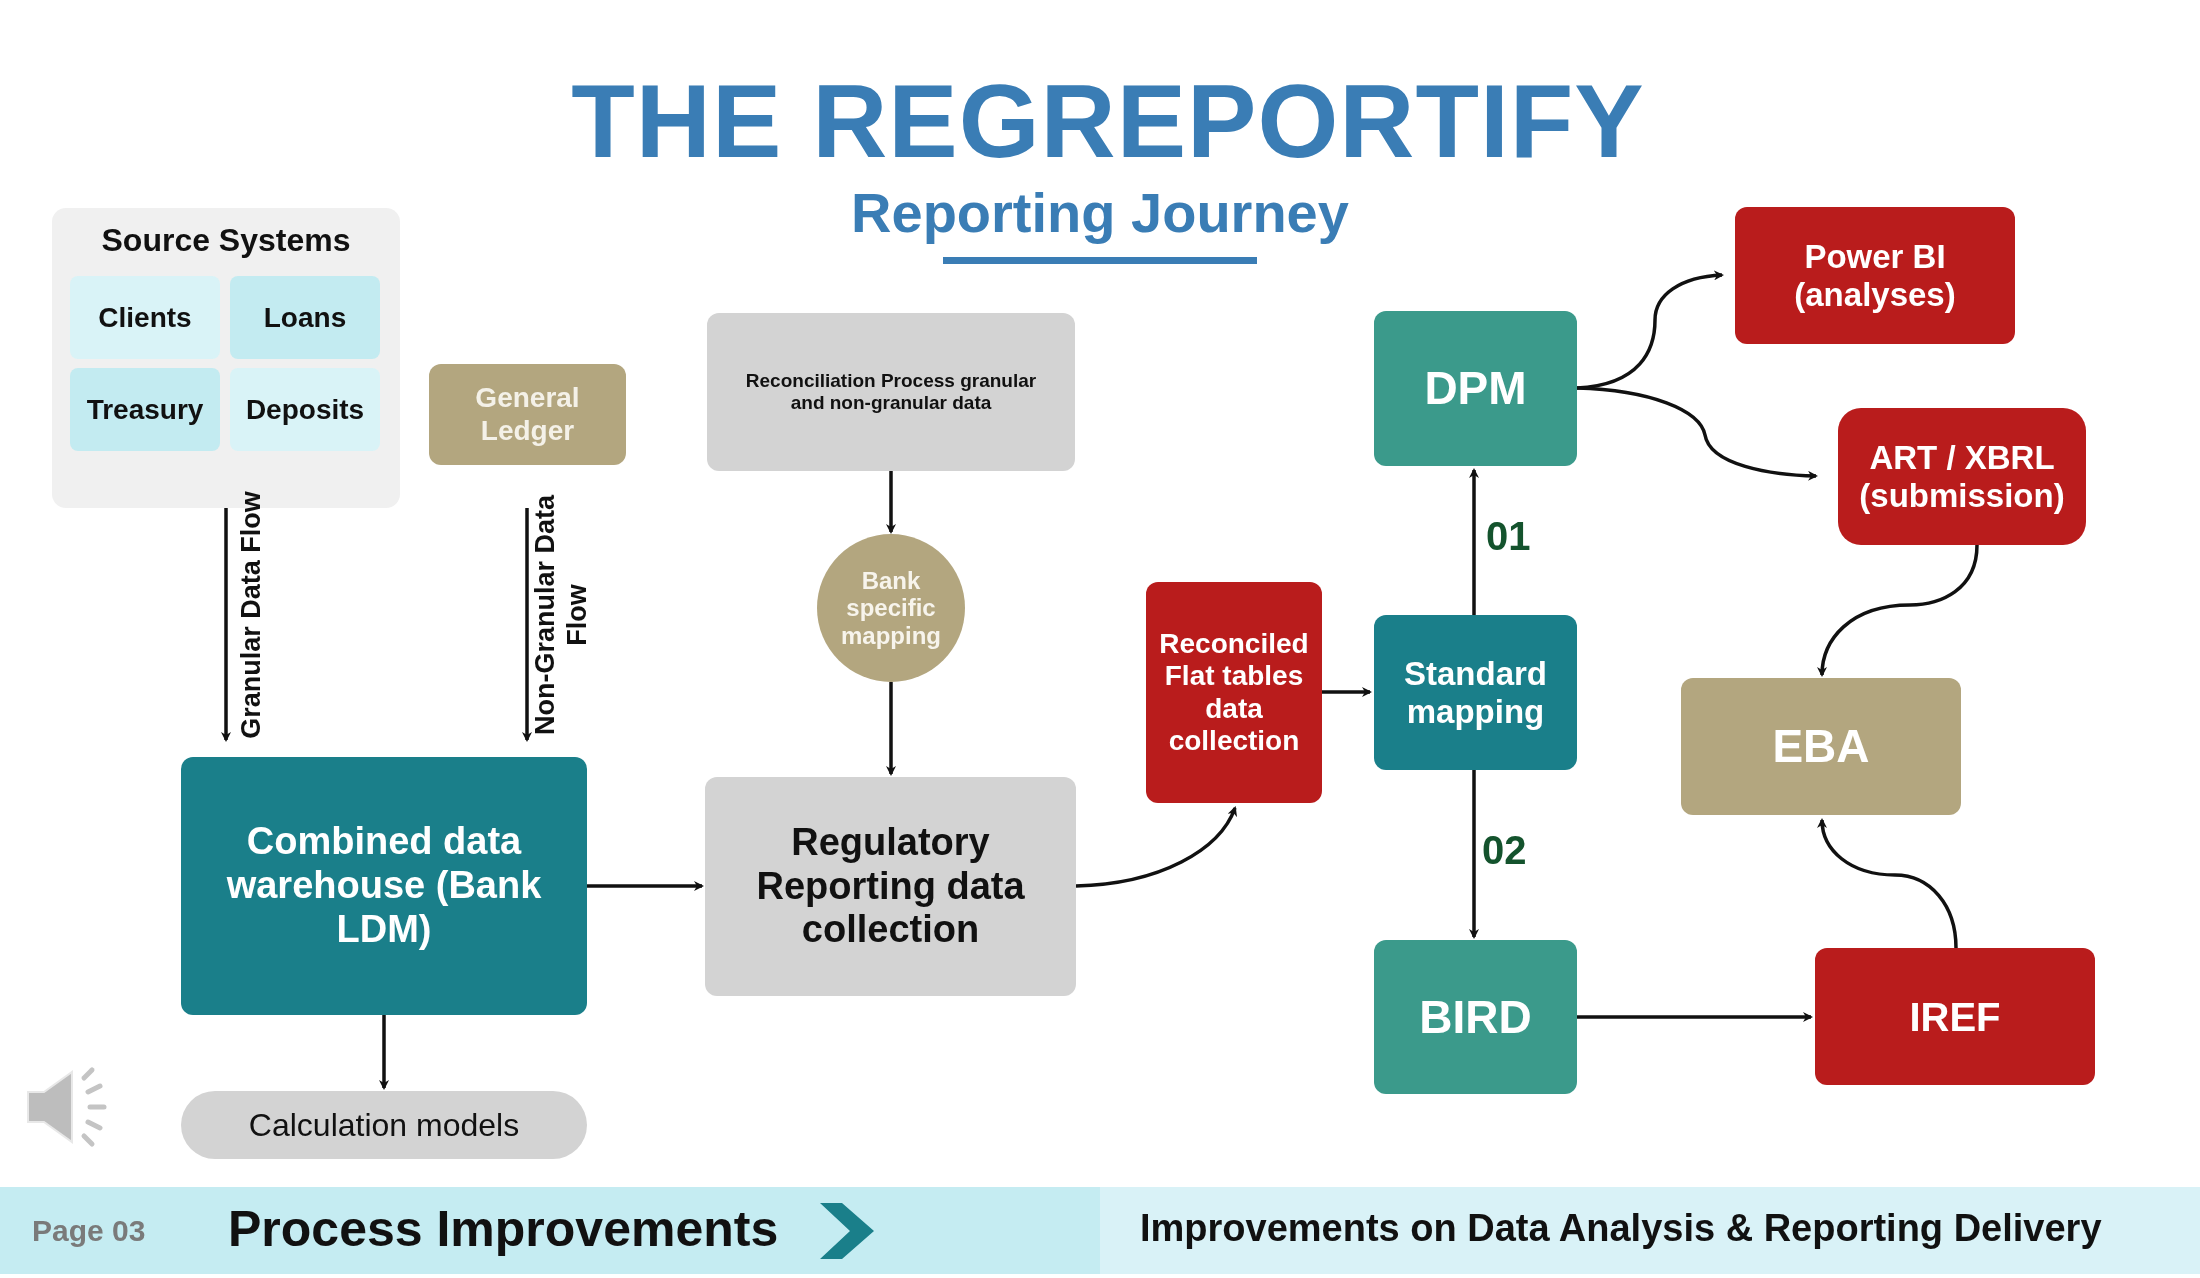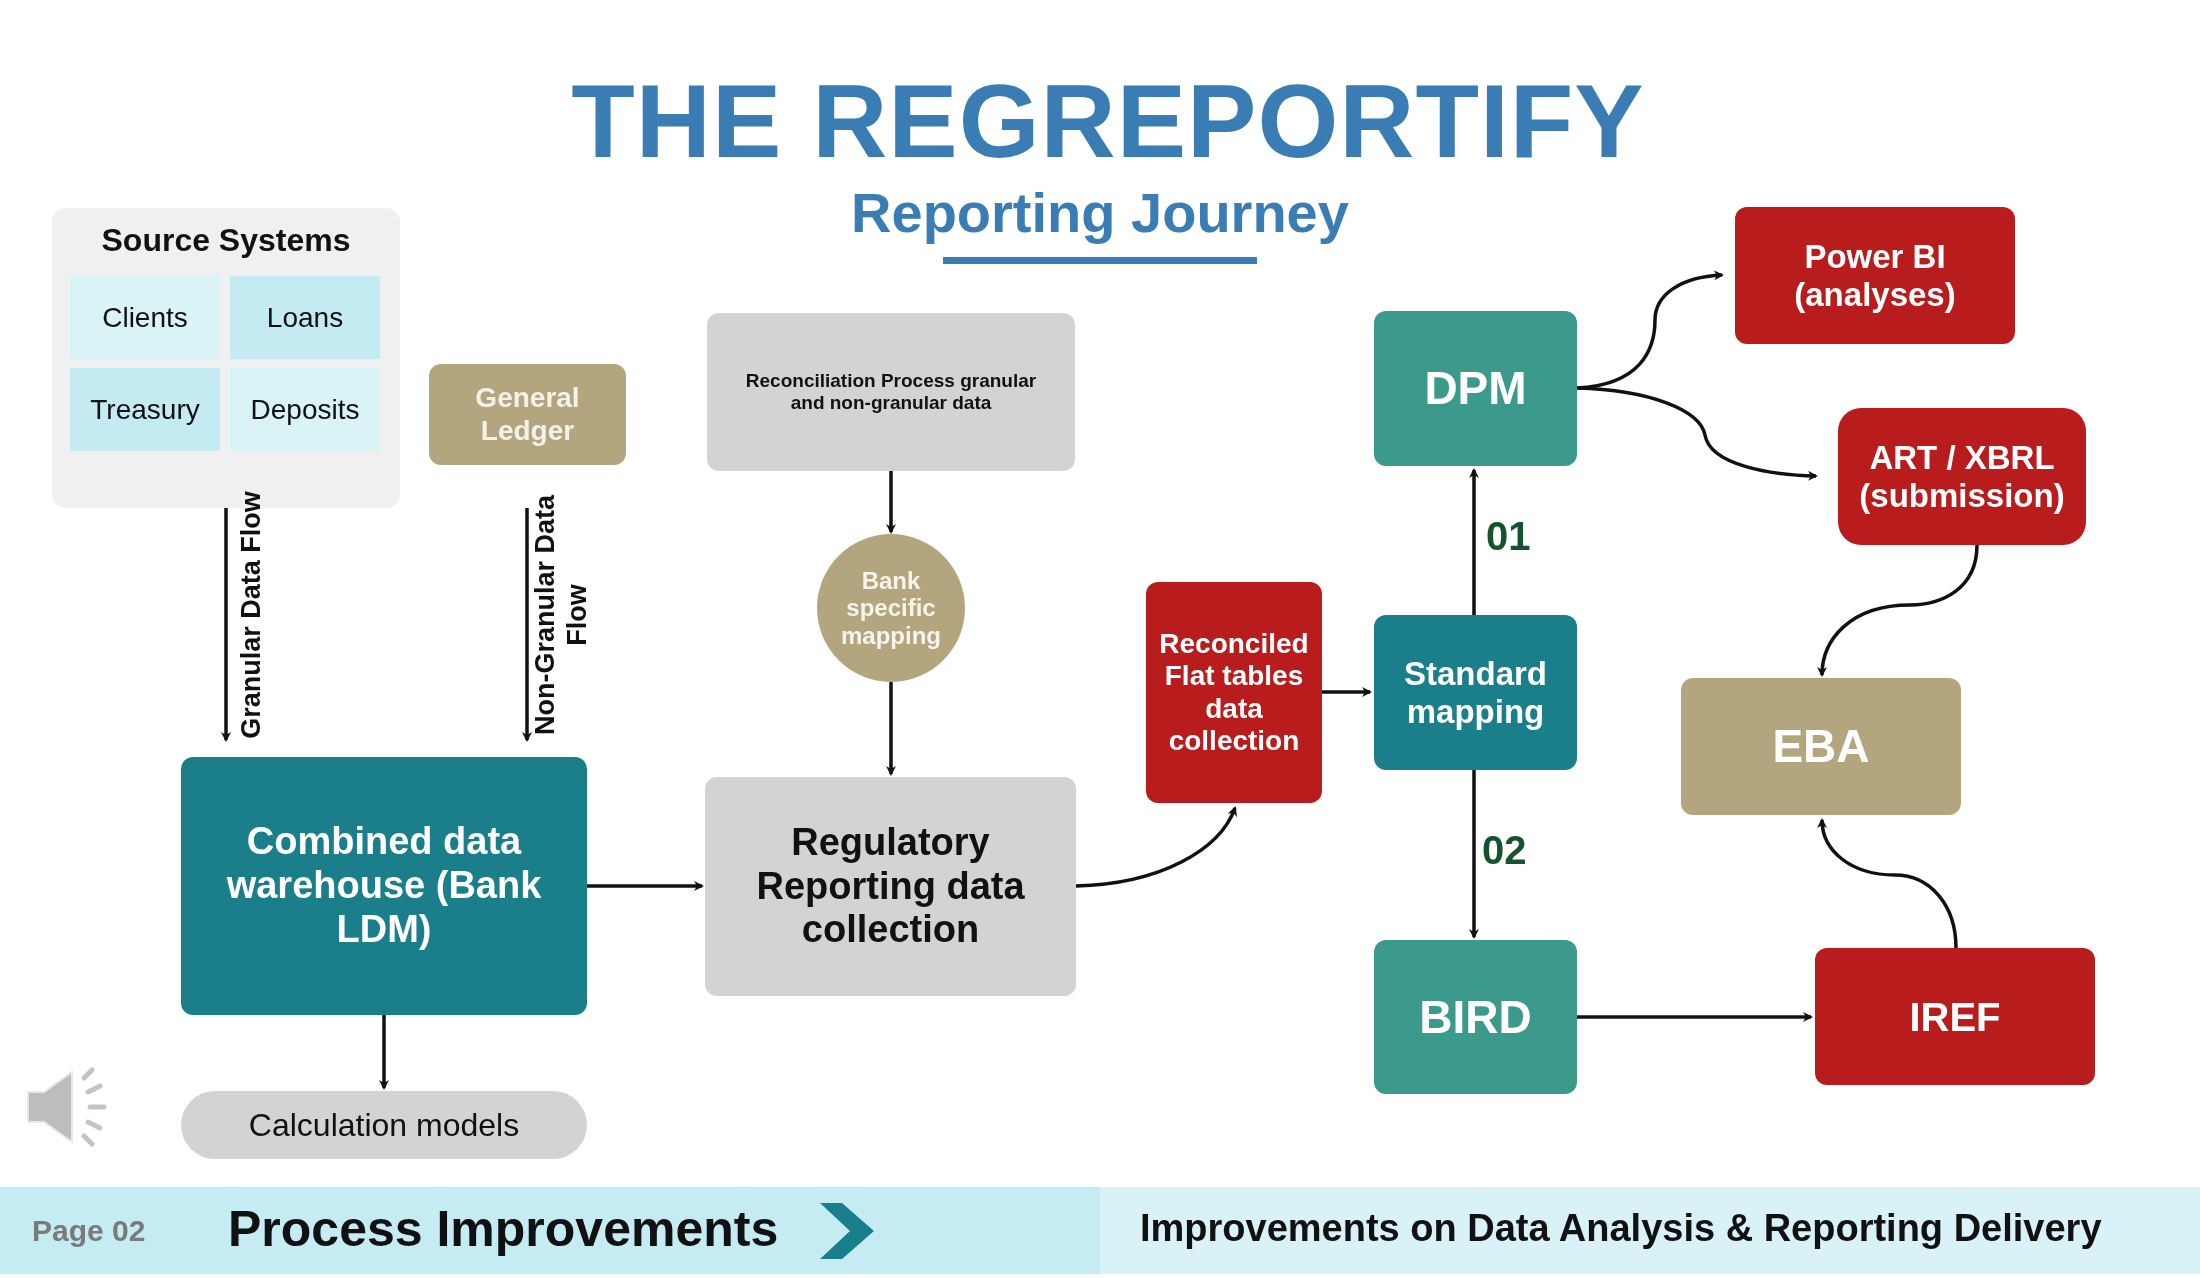--- a/index.html
+++ b/index.html
@@ -13,21 +13,21 @@
   .teal-dark { background:#1a7f8a; }
   .teal { background:#3b9a8b; }
   .blue { background:#b91c1c; }
   .tan { background:#b3a67f; }
   .grey { background:#d3d3d3; }
   #title { left:8px; width:2200px; top:62px; text-align:center; font-size:104px; font-weight:bold; color:#3a7db5; letter-spacing:1px; }
   #subtitle { left:0; width:2200px; top:180px; text-align:center; font-size:56px; font-weight:bold; color:#3a7db5; }
   #title-underline { left:943px; top:257px; width:314px; height:7px; background:#3a7db5; }
   #source-panel { left:52px; top:208px; width:348px; height:300px; background:#f0f0f0; border-radius:14px; }
   #source-title { left:52px; top:222px; width:348px; text-align:center; font-size:32px; font-weight:bold; color:#111; }
-  .src { position:absolute; border-radius:0; display:flex; align-items:center; justify-content:center; font-size:28px; font-weight:normal; color:#111; }
+  .src { position:absolute; border-radius:8px; display:flex; align-items:center; justify-content:center; font-size:28px; font-weight:bold; color:#111; }
   .src-light { background:#d9f3f7; }
   .src-mid { background:#c3ebf1; }
   .vlabel { position:absolute; transform:rotate(-90deg); transform-origin:center; font-size:27px; font-weight:bold; color:#111; text-align:center; line-height:1.2; white-space:nowrap; }
   #footer-left { left:0; top:1187px; width:1100px; height:87px; background:#c5ecf2; }
   #footer-right { left:1100px; top:1187px; width:1100px; height:87px; background:#d9f2f7; }
   #page-num { left:32px; top:1214px; font-size:30px; font-weight:bold; color:#7a7a7a; }
   #section-title { left:228px; top:1200px; font-size:50px; font-weight:bold; color:#111; }
   #section-sub { left:1140px; top:1207px; font-size:38px; font-weight:bold; color:#111; }
   .step-num { position:absolute; font-size:40px; font-weight:bold; color:#14532d; }
   svg#connectors { position:absolute; left:0; top:0; }
@@ -111,18 +111,18 @@
     <line x1="60" y1="12" x2="68" y2="4"></line>
     <line x1="64" y1="26" x2="76" y2="20"></line>
     <line x1="66" y1="41" x2="80" y2="41"></line>
     <line x1="64" y1="56" x2="76" y2="62"></line>
     <line x1="60" y1="70" x2="68" y2="78"></line>
   </g>
 </svg>
 
 <div id="footer-left" class="abs"></div>
 <div id="footer-right" class="abs"></div>
-<div id="page-num" class="abs">Page 02</div>
+<div id="page-num" class="abs">Page 03</div>
 <div id="section-title" class="abs">Process Improvements</div>
 <svg class="abs" style="left:820px;top:1203px;" width="54" height="56" viewBox="0 0 54 56">
   <path d="M0,0 L22,0 L54,28 L22,56 L0,56 L30,28 Z" fill="#1a7f8a"></path>
 </svg>
 <div id="section-sub" class="abs">Improvements on Data Analysis &amp; Reporting Delivery</div>
 
 </body></html>

